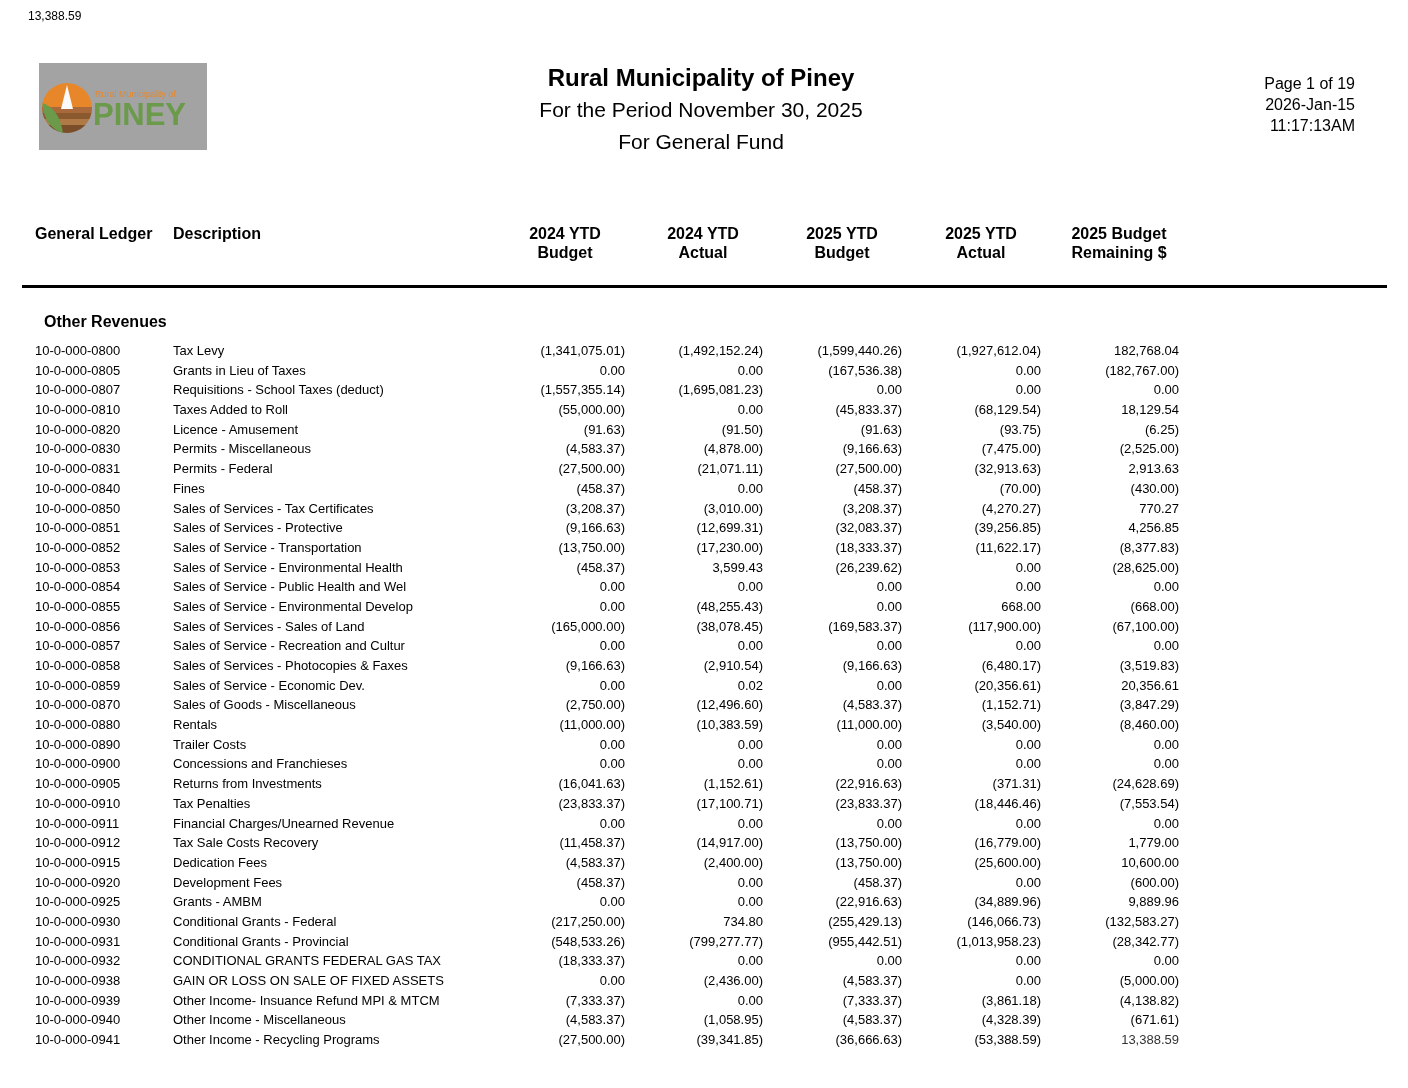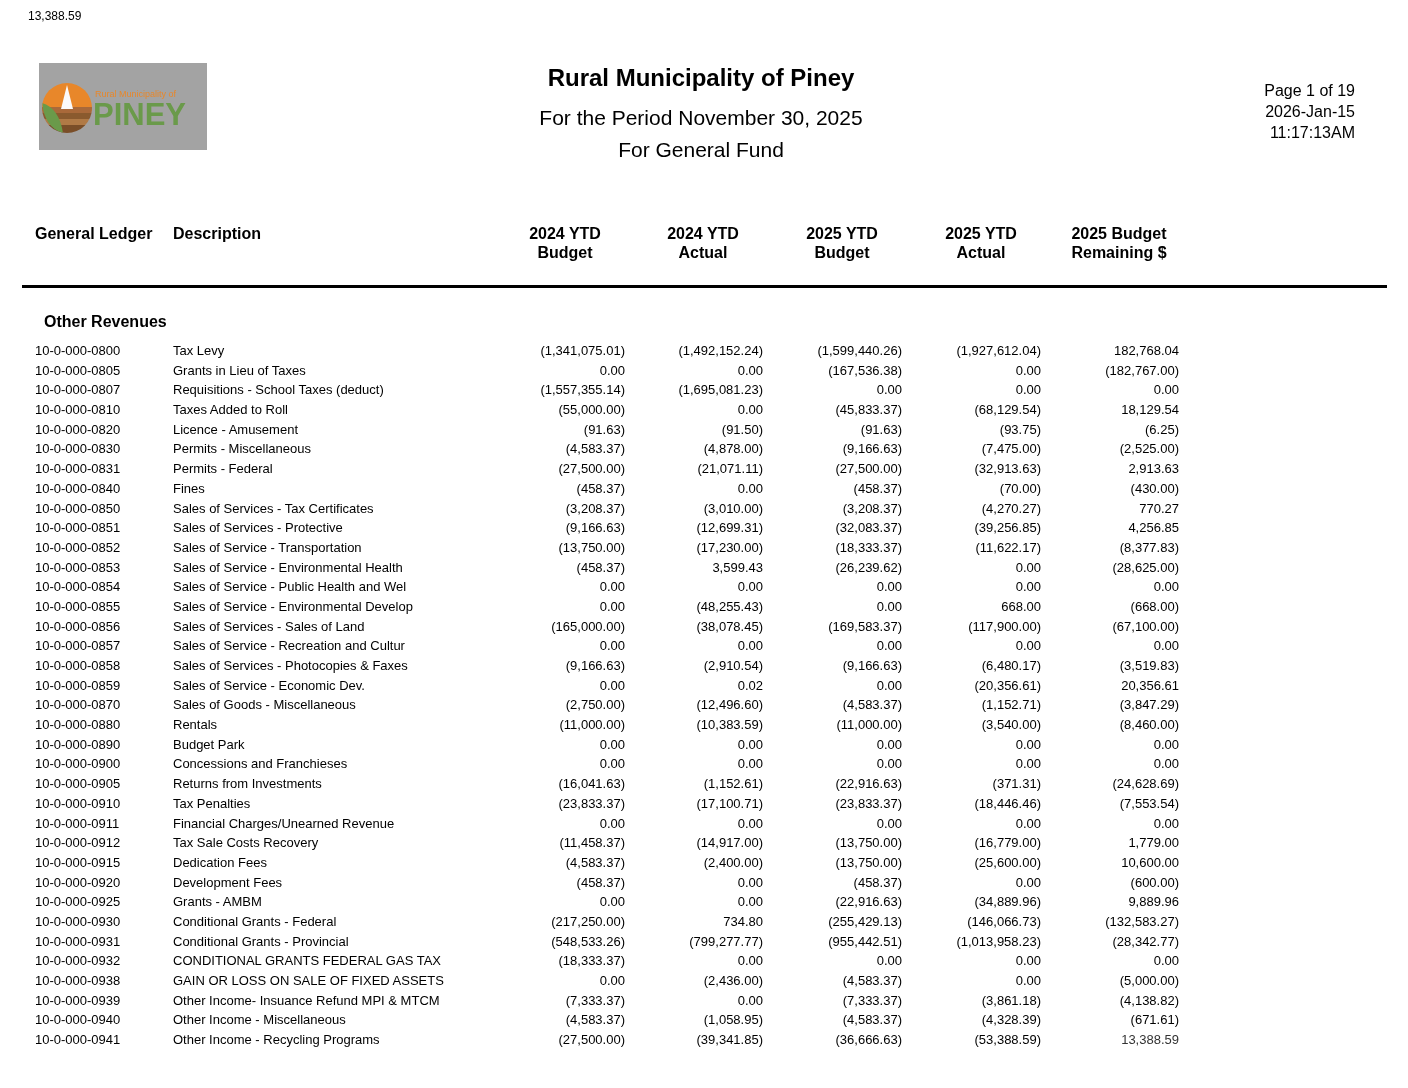--- a/index.html
+++ b/index.html
@@ -8,23 +8,23 @@
     font-family: "Liberation Sans", "DejaVu Sans", sans-serif; color: #000;
   }
   .corner-note { position: absolute; left: 28px; top: 9px; font-size: 12px; }
   .logo {
     position: absolute; left: 39px; top: 63px; width: 168px; height: 87px;
     background: #a3a3a3;
   }
   .logo svg { display: block; }
   .title-block { position: absolute; left: 400px; width: 602px; top: 62px; text-align: center; }
   .title { font-size: 24px; font-weight: bold; line-height: 32px; }
-  .subtitle { font-size: 21px; line-height: 32px; margin-top: 8px; }
+  .subtitle { font-size: 21px; line-height: 32px; }
   .subtitle2 { font-size: 21px; line-height: 32px; }
-  .meta { position: absolute; right: 53px; top: 80px; text-align: right; font-size: 16px; line-height: 21px; }
+  .meta { position: absolute; right: 53px; top: 73px; text-align: right; font-size: 16px; line-height: 21px; }
   .col-headers { position: absolute; top: 224px; left: 0; width: 1408px; height: 40px; font-weight: bold; font-size: 16px; line-height: 19px; }
   .col-headers .h { position: absolute; top: 0; }
   .h-gl { left: 35px; }
   .h-desc { left: 173px; }
   .h-num { text-align: center; width: 140px; }
   .h1 { left: 495px; }
   .h2 { left: 633px; }
   .h3 { left: 772px; }
   .h4 { left: 911px; }
   .h5 { left: 1049px; text-align: center; width: 140px; }
@@ -286,21 +286,21 @@
       <span class="c-gl">10-0-000-0880</span>
       <span class="c-desc">Rentals</span>
       <span class="c-n c1">(11,000.00)</span>
       <span class="c-n c2">(10,383.59)</span>
       <span class="c-n c3">(11,000.00)</span>
       <span class="c-n c4">(3,540.00)</span>
       <span class="c-n c5">(8,460.00)</span>
     </div>
     <div class="row">
       <span class="c-gl">10-0-000-0890</span>
-      <span class="c-desc">Budget Park</span>
+      <span class="c-desc">Trailer Costs</span>
       <span class="c-n c1">0.00</span>
       <span class="c-n c2">0.00</span>
       <span class="c-n c3">0.00</span>
       <span class="c-n c4">0.00</span>
       <span class="c-n c5">0.00</span>
     </div>
     <div class="row">
       <span class="c-gl">10-0-000-0900</span>
       <span class="c-desc">Concessions and Franchieses</span>
       <span class="c-n c1">0.00</span>

